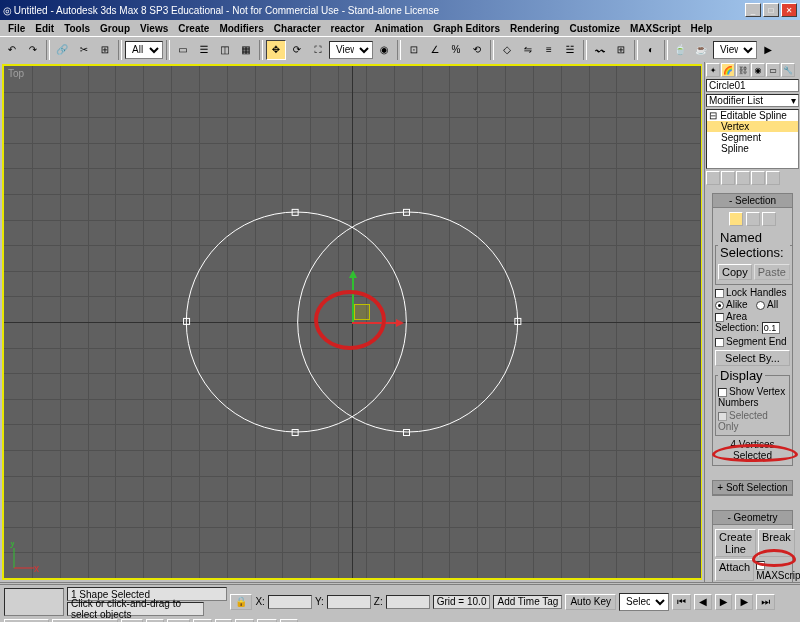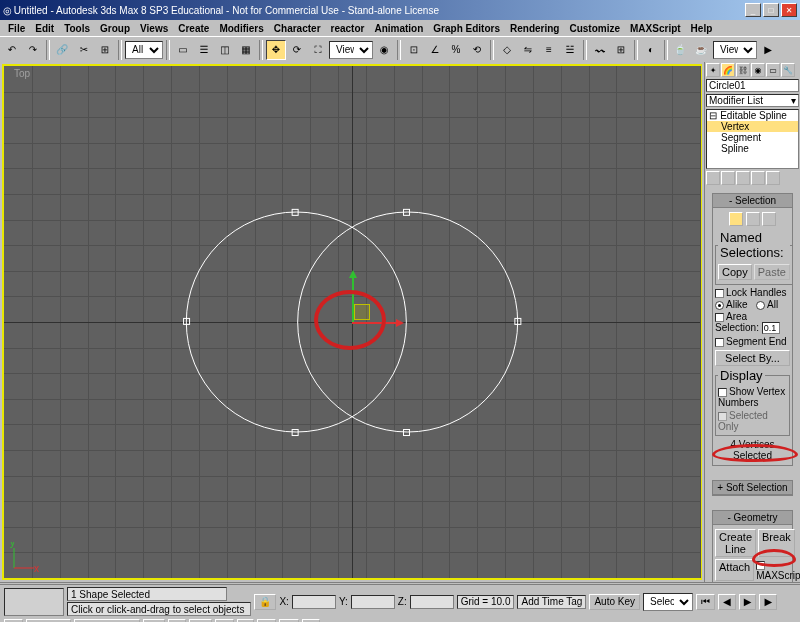--- a/index.html
+++ b/index.html
@@ -14,21 +14,21 @@
 .menubar span { padding: 0 5px; font-size: 10px; cursor: default; }
 
 .toolbar { height: 26px; background: #c0c0c0; border-top: 1px solid #fff; display: flex; align-items: center; padding: 0 2px; gap: 1px; }
 .tbtn { width: 20px; height: 20px; border: 1px solid #c0c0c0; display: flex; align-items: center; justify-content: center; font-size: 10px; background: #c0c0c0; }
 .tbtn.active { background: #ffe080; border-color: #404040 #fff #fff #404040; }
 .tsep { width: 4px; height: 20px; border-left: 1px solid #808080; border-right: 1px solid #fff; margin: 0 2px; }
 .tsel { height: 18px; font-size: 10px; background: #fff; border: 1px inset #808080; padding: 0 2px; }
 
 .workspace { display: flex; height: 520px; }
 .viewport { flex: 1; background: #606060; position: relative; border: 2px solid #e8e800; margin: 2px; }
-.viewport .label { position: absolute; top: 2px; left: 10px; color: #a0a0a0; font-size: 10px; }
+.viewport .label { position: absolute; top: 2px; left: 4px; color: #a0a0a0; font-size: 10px; }
 .gridline { position: absolute; background: #505050; }
 .axis-h { position: absolute; left: 0; right: 0; height: 1px; background: #303030; top: 50%; }
 .axis-v { position: absolute; top: 0; bottom: 0; width: 1px; background: #303030; left: 50%; }
 
 .gizmo-x { position: absolute; width: 50px; height: 2px; background: #e03030; }
 .gizmo-x::after { content: ''; position: absolute; right: -6px; top: -3px; border: 4px solid transparent; border-left: 8px solid #e03030; }
 .gizmo-y { position: absolute; width: 2px; height: 50px; background: #30c030; }
 .gizmo-y::after { content: ''; position: absolute; top: -6px; left: -3px; border: 4px solid transparent; border-bottom: 8px solid #30c030; }
 .gizmo-box { position: absolute; width: 16px; height: 16px; border: 1px solid #c0c000; background: rgba(200,200,0,0.2); }
 
@@ -342,21 +342,21 @@
       <span style="left: 90%;">90</span>
       <span style="left: 95%;">95</span>
       <span style="left: 100%;">100</span>
     </div>
 </div>
 
 <div class="bottombar">
   <div style="width:60px;height:28px;border:1px inset #808080;background:#d0d0d0"></div>
   <div style="display:flex;flex-direction:column;gap:1px">
     <span class="bb-box" style="width:160px">1 Shape Selected</span>
-    <span class="bb-box" style="width:184px">Click or click-and-drag to select objects</span>
+    <span class="bb-box" style="width:137px">Click or click-and-drag to select objects</span>
   </div>
   <span class="bb-btn">🔒</span>
   <span>X:</span>
     <span class="bb-box" style="width:44px"></span>
   <span>Y:</span>
     <span class="bb-box" style="width:44px"></span>
   <span>Z:</span>
     <span class="bb-box" style="width:44px"></span>
   <span class="bb-box">Grid = 10.0</span>
   <span class="bb-box">Add Time Tag</span>

